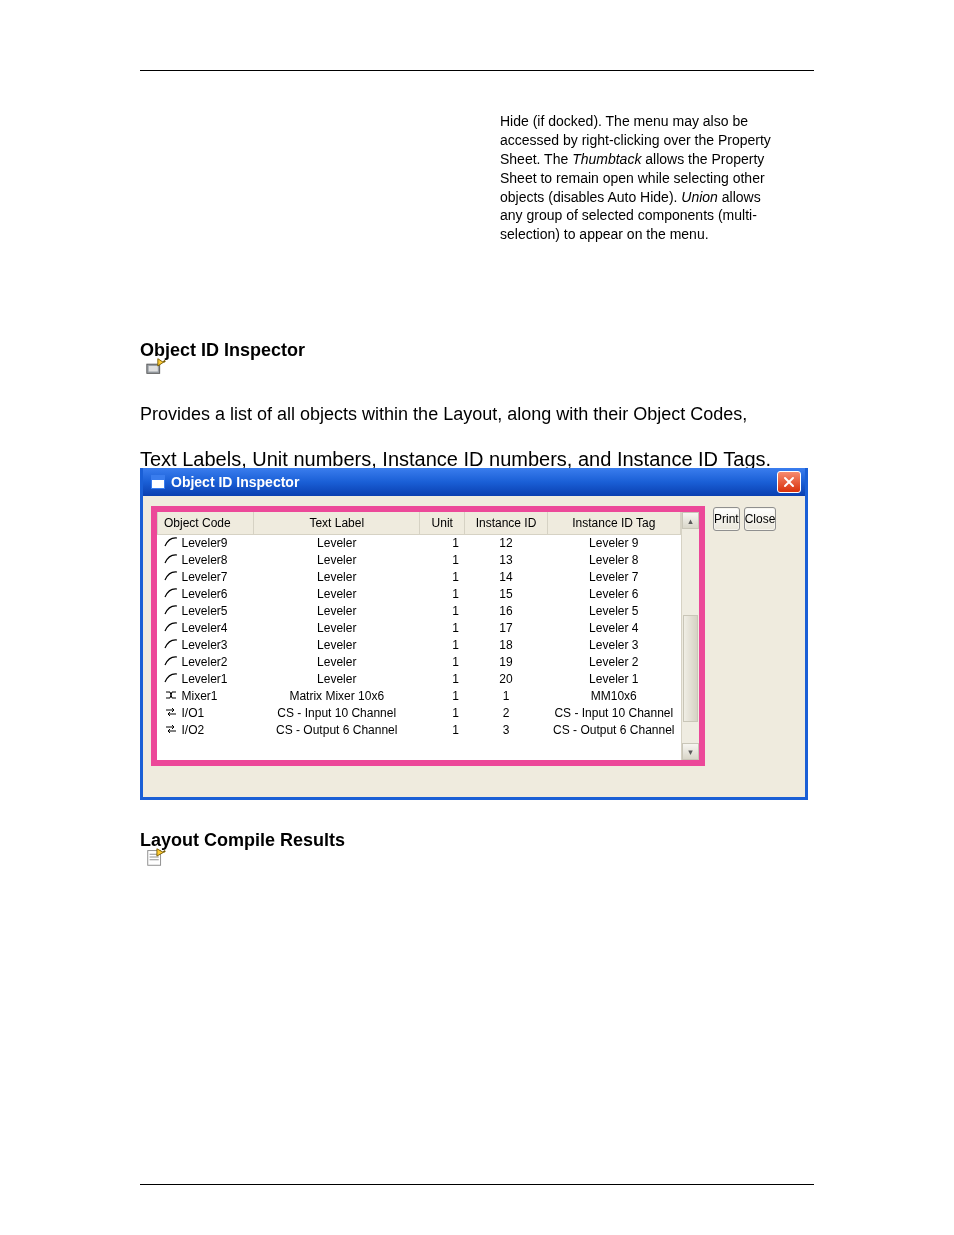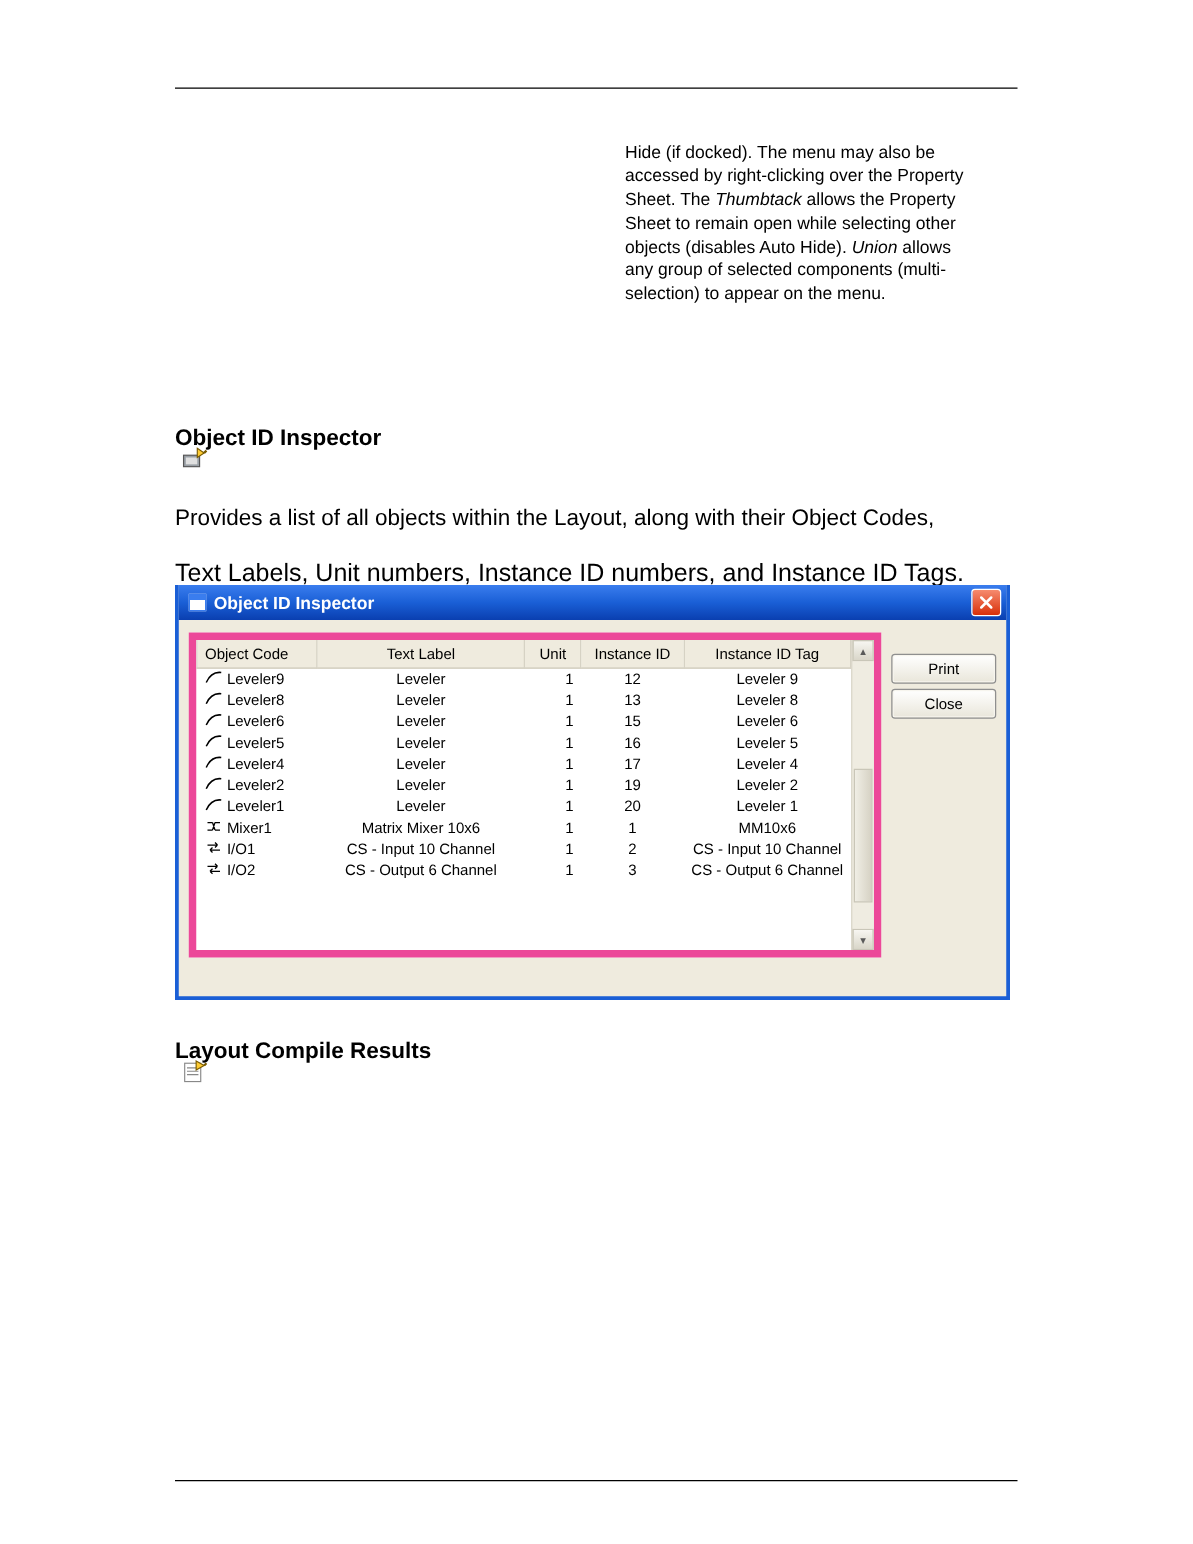--- a/index.html
+++ b/index.html
@@ -207,24 +207,22 @@
     top: 40%;
     height: 50%;
     background: linear-gradient(to right, #f0eee5, #d6d2c4);
     border: 1px solid #c9c6b8;
     box-sizing: border-box;
   }
 
   .side-buttons {
     width: 84px;
     display: flex;
-    flex-direction: column;
     gap: 4px;
     padding-top: 1px;
-    margin-top: 16px;
   }
   .wbtn {
     height: 22px;
     border: 1px solid #8f8f8f;
     background: linear-gradient(to bottom, #ffffff, #e9e6da);
     font-size: 12px;
     display: flex;
     align-items: center;
     justify-content: center;
     border-radius: 3px;
@@ -330,20 +328,34 @@
                   <td class="center">13</td>
                   <td class="center">Leveler 8</td>
                 </tr>
                 <tr>
                   <td class="obj-cell">
                     <span class="ic">
                       <svg width="14" height="12" viewBox="0 0 14 12">
                         <path d="M1 10 Q5 1 13 2" stroke="#000" stroke-width="1.2" fill="none"></path>
                       </svg>
                     </span>
+                    <span>Leveler7</span>
+                  </td>
+                  <td class="center">Leveler</td>
+                  <td class="right">1</td>
+                  <td class="center">14</td>
+                  <td class="center">Leveler 7</td>
+                </tr>
+                <tr>
+                  <td class="obj-cell">
+                    <span class="ic">
+                      <svg width="14" height="12" viewBox="0 0 14 12">
+                        <path d="M1 10 Q5 1 13 2" stroke="#000" stroke-width="1.2" fill="none"></path>
+                      </svg>
+                    </span>
                     <span>Leveler6</span>
                   </td>
                   <td class="center">Leveler</td>
                   <td class="right">1</td>
                   <td class="center">15</td>
                   <td class="center">Leveler 6</td>
                 </tr>
                 <tr>
                   <td class="obj-cell">
                     <span class="ic">
@@ -364,20 +376,34 @@
                       <svg width="14" height="12" viewBox="0 0 14 12">
                         <path d="M1 10 Q5 1 13 2" stroke="#000" stroke-width="1.2" fill="none"></path>
                       </svg>
                     </span>
                     <span>Leveler4</span>
                   </td>
                   <td class="center">Leveler</td>
                   <td class="right">1</td>
                   <td class="center">17</td>
                   <td class="center">Leveler 4</td>
+                </tr>
+                <tr>
+                  <td class="obj-cell">
+                    <span class="ic">
+                      <svg width="14" height="12" viewBox="0 0 14 12">
+                        <path d="M1 10 Q5 1 13 2" stroke="#000" stroke-width="1.2" fill="none"></path>
+                      </svg>
+                    </span>
+                    <span>Leveler3</span>
+                  </td>
+                  <td class="center">Leveler</td>
+                  <td class="right">1</td>
+                  <td class="center">18</td>
+                  <td class="center">Leveler 3</td>
                 </tr>
                 <tr>
                   <td class="obj-cell">
                     <span class="ic">
                       <svg width="14" height="12" viewBox="0 0 14 12">
                         <path d="M1 10 Q5 1 13 2" stroke="#000" stroke-width="1.2" fill="none"></path>
                       </svg>
                     </span>
                     <span>Leveler2</span>
                   </td>

